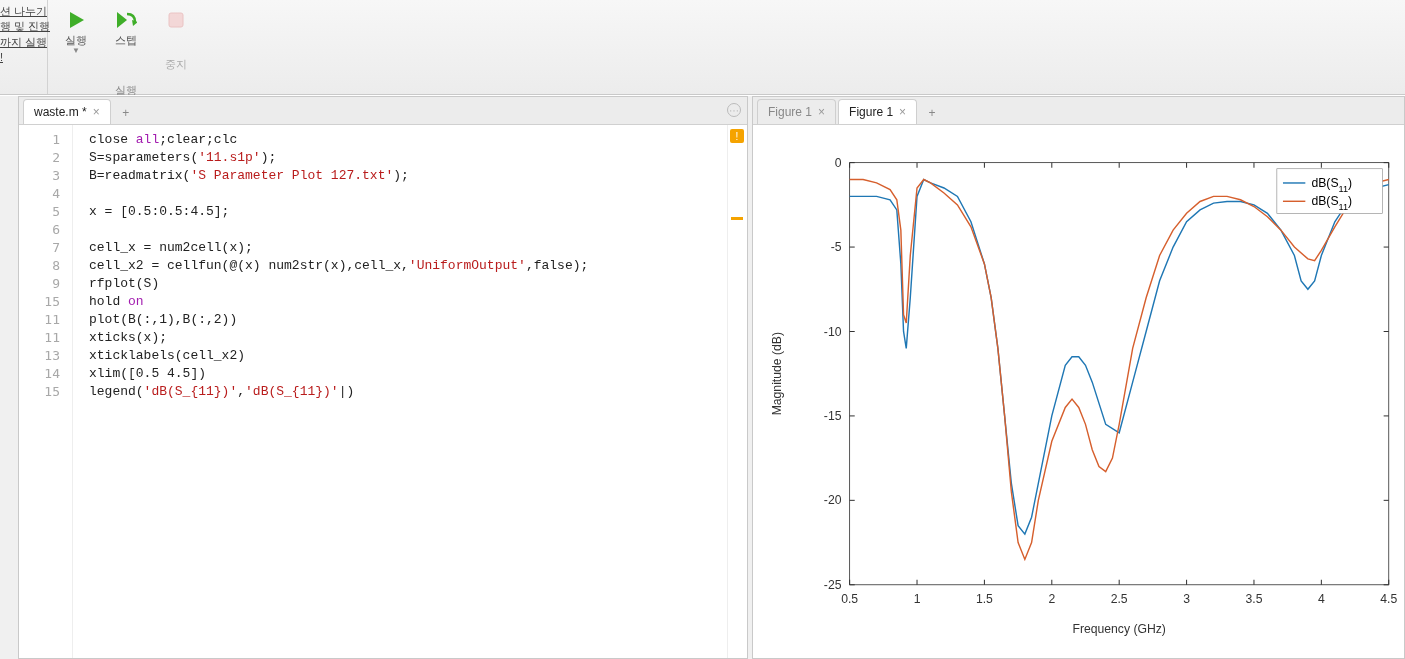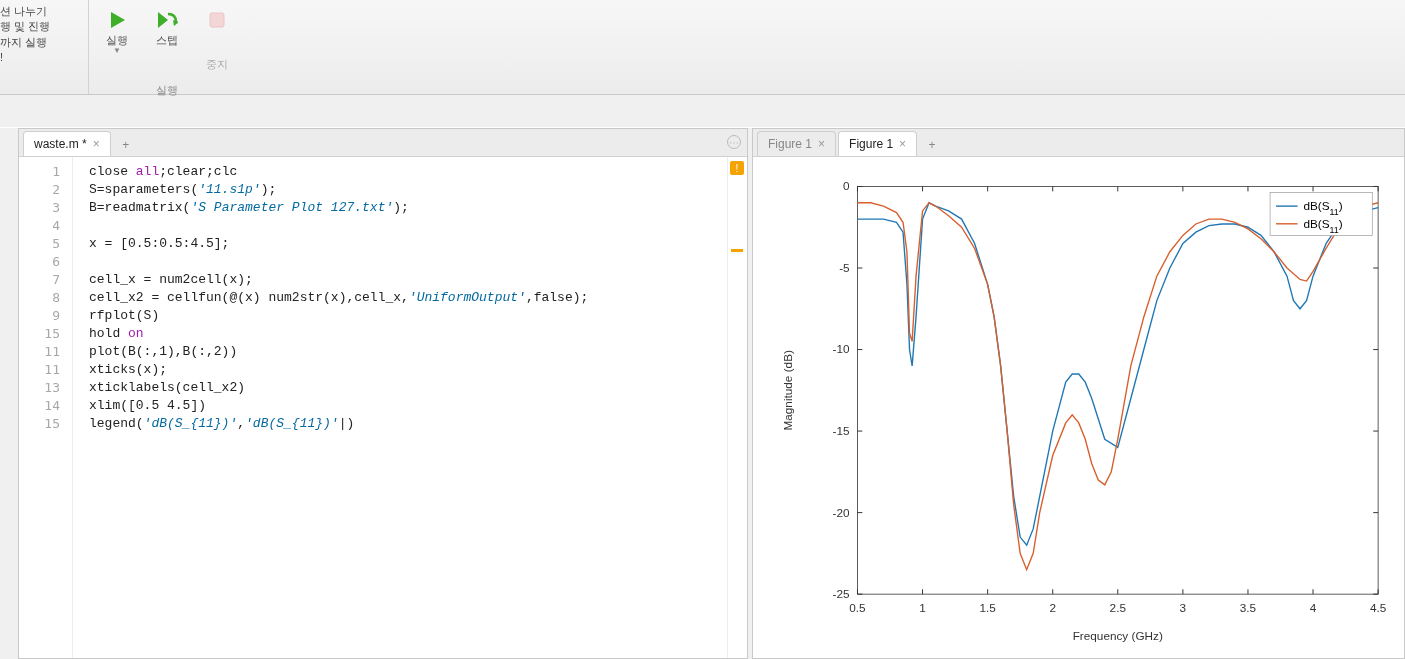--- a/index.html
+++ b/index.html
@@ -16,50 +16,51 @@
   }
   
   .toolbar {
     height: 95px;
     background: linear-gradient(#f7f7f7,#ececec);
     border-bottom: 1px solid #c9c9c9;
     display: flex;
     align-items: stretch;
   }
   .tb-left {
-    width: 89px;
+    width: 48px;
     padding: 4px 2px 2px 0;
     display: flex;
     flex-direction: column;
     align-items: flex-start;
     font-size: 11px;
     gap: 0;
     color:#444;
     border-right:1px solid #d2d2d2;
+    text-decoration:underline;
   }
   .tb-left span{line-height:1.4;white-space:nowrap;overflow:hidden;}
   .tb-group {
     display:flex;flex-direction:column;align-items:center;
     padding:4px 8px 0 8px;
     text-align:center;
   }
   .tb-btn-row{display:flex;gap:10px;}
   .tb-btn{
     width:40px;display:flex;flex-direction:column;align-items:center;
     padding:4px 2px;border:1px solid transparent;border-radius:2px;
     cursor:pointer; color:#555;
   }
   .tb-btn .ico{width:22px;height:22px;display:flex;align-items:center;justify-content:center;}
   .tb-btn .lbl{font-size:11px;margin-top:2px;}
   .tb-btn.disabled{opacity:.45;cursor:default;gap:24px;}
   .tb-group-name{font-size:11px;color:#888;margin-top:6px;}
   .tri-down{font-size:8px;color:#888;margin-top:-2px;}
   
   .main{
-    flex:1;display:flex;min-height:0;border-top:1px solid #fff;margin-top:32px;
+    flex:1;display:flex;min-height:0;border-top:1px solid #fff;
   }
   .pane{
     display:flex;flex-direction:column;
     background:#fff;border:1px solid #c9c9c9;
   }
   .pane-left{flex:0 0 730px;}
   .pane-right{flex:1;margin-left:4px;}
   .gutter-strip{width:18px;background:#f0f0f0;}
   
   .tabbar{
@@ -89,21 +90,21 @@
   .gutter{
     width:54px;background:#fff;color:#a8a8a8;font-family:Consolas,monospace;
     font-size:13px;text-align:right;padding:6px 12px 0 0;border-right:1px solid #eee;
     user-select:none;line-height:18px;
   }
   .code{
     flex:1;font-family:Consolas,"Courier New",monospace;font-size:13px;
     padding:6px 0 0 16px;white-space:pre;color:#222;overflow:auto;line-height:18px;
   }
   .code .kw{color:#a21caf;}
-  .code .str{color:#0369a1;font-style:italic;}
+  .code .str{color:#b91c1c;}
   .msgbar{
     width:20px;background:#fff;border-left:1px solid #eee;position:relative;
   }
   .msgbar .warn{
     position:absolute;left:2px;width:14px;height:14px;display:flex;
     align-items:center;justify-content:center;background:#f5a300;color:#fff;
     font-size:10px;border-radius:2px;
   }
   .msgbar .tick{
     position:absolute;left:3px;width:12px;height:3px;background:#f5a300;

